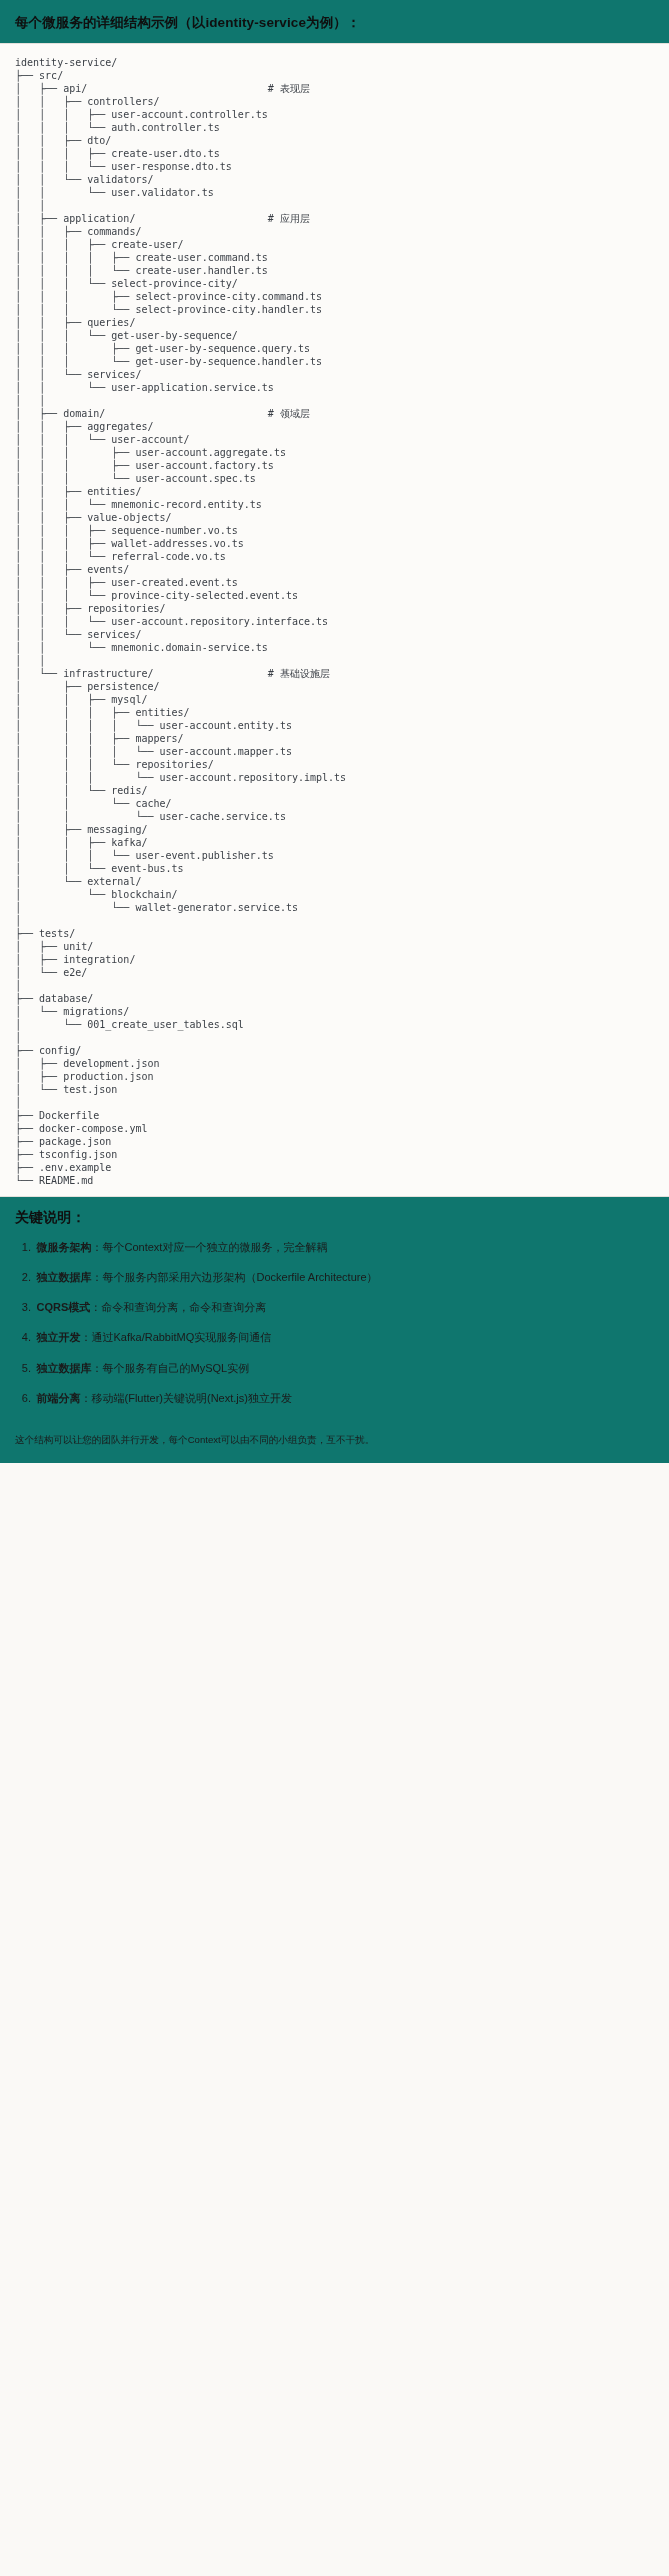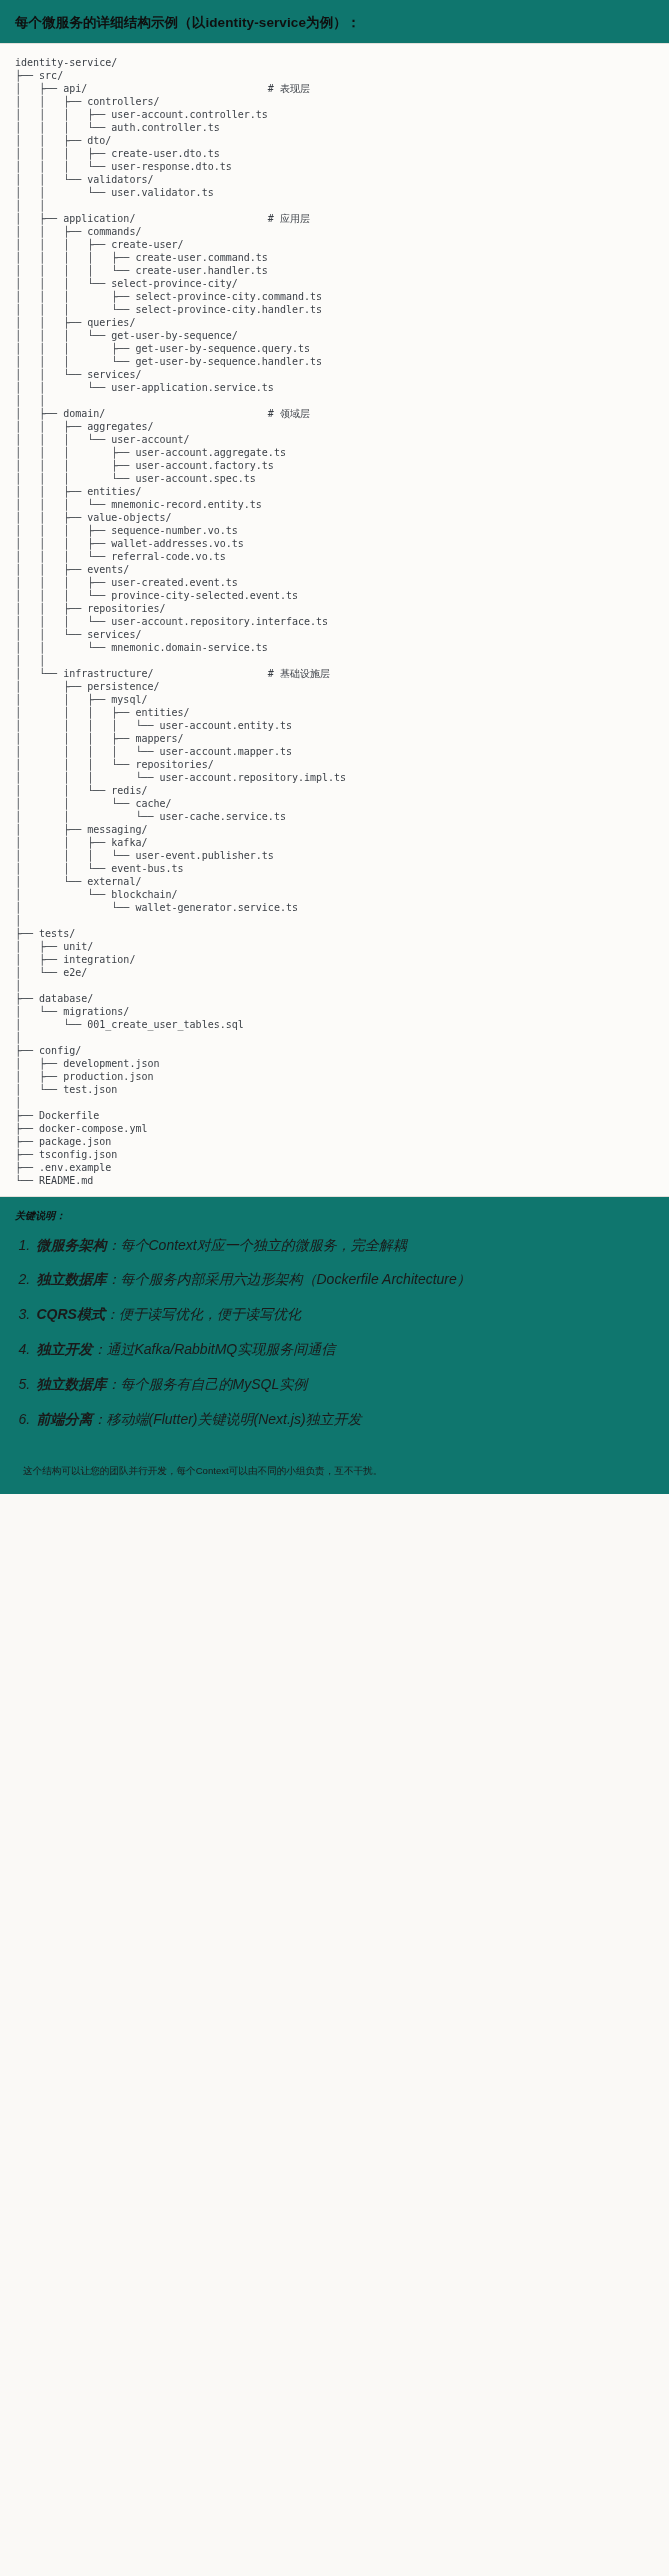--- a/index.html
+++ b/index.html
@@ -44,48 +44,46 @@
     color: #3a3f46;
     white-space: pre;
     letter-spacing: 0px;
     tab-size: 4;
   }
   .notes {
     padding: 12.5px 15px 5px 15px;
   }
   .notes-heading {
     font-weight: bold;
-    font-size: 10px;
+    font-size: 14px;
     color: #0f0f0f;
     margin: 0 0 11.3px 0;
     letter-spacing: 0.1px;
-    font-style: italic;
   }
   ol.note-list {
     margin: 0;
     padding: 0 0 0 19px;
     list-style: decimal;
   }
   ol.note-list li {
-    font-size: 14px;
+    font-size: 11px;
     line-height: 1.5;
     color: #1a1a1a;
     margin-bottom: 13.8px;
     padding-left: 2.5px;
-    font-style: italic;
   }
   ol.note-list li .term {
     font-weight: bold;
   }
   .closing {
     font-size: 9.6px;
     line-height: 1.6;
     color: #1a1a1a;
     padding: 6.3px 15px 16.3px 15px;
-    margin: 8px;
+    margin: 0;
   }
 </style>
 </head>
 <body>
 
 <div class="page">
 
   <div class="section-heading">每个微服务的详细结构示例（以identity-service为例）：</div>
 
   <div class="divider"></div>
@@ -186,21 +184,21 @@
     <div class="notes-heading">关键说明：</div>
 
     <ol class="note-list">
       <li>
         <span class="term">微服务架构</span><span>：每个Context对应一个独立的微服务，完全解耦</span>
       </li>
       <li>
         <span class="term">独立数据库</span><span>：每个服务内部采用六边形架构（Dockerfile Architecture）</span>
       </li>
       <li>
-        <span class="term">CQRS模式</span><span>：便于读写优化，便于读写优化</span>
+        <span class="term">CQRS模式</span><span>：命令和查询分离，命令和查询分离</span>
       </li>
       <li>
         <span class="term">独立开发</span><span>：通过Kafka/RabbitMQ实现服务间通信</span>
       </li>
       <li>
         <span class="term">独立数据库</span><span>：每个服务有自己的MySQL实例</span>
       </li>
       <li>
         <span class="term">前端分离</span><span>：移动端(Flutter)关键说明(Next.js)独立开发</span>
       </li>

